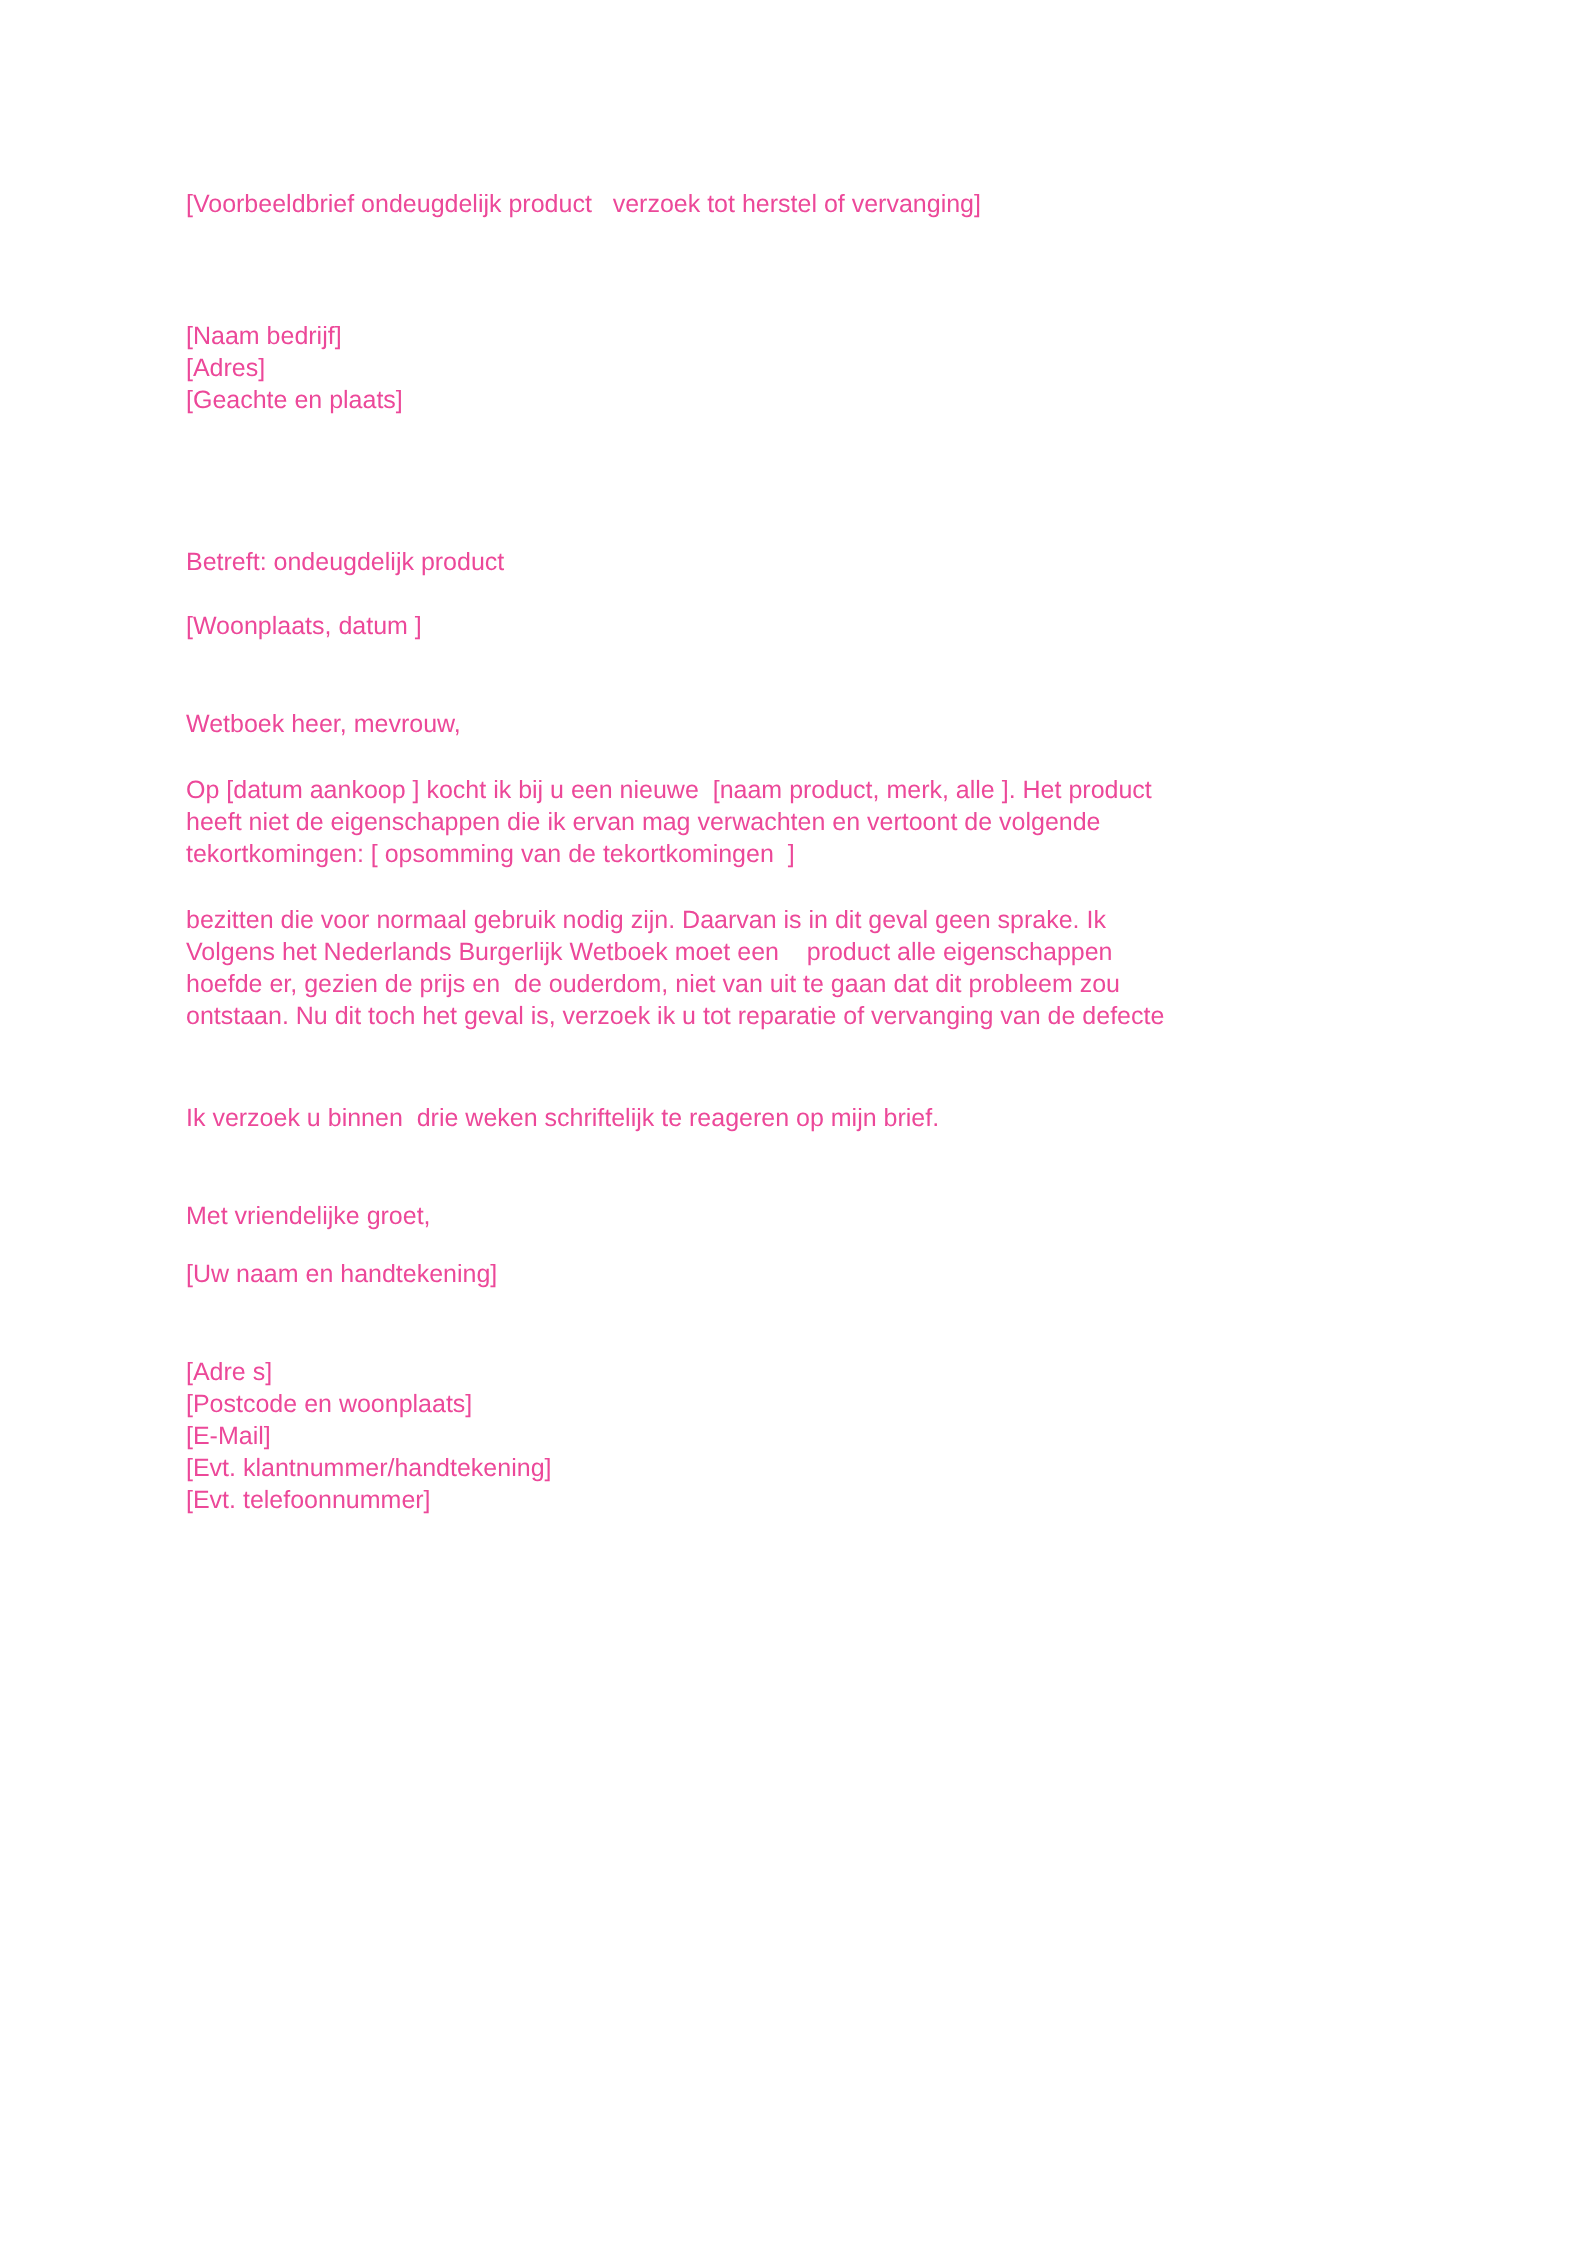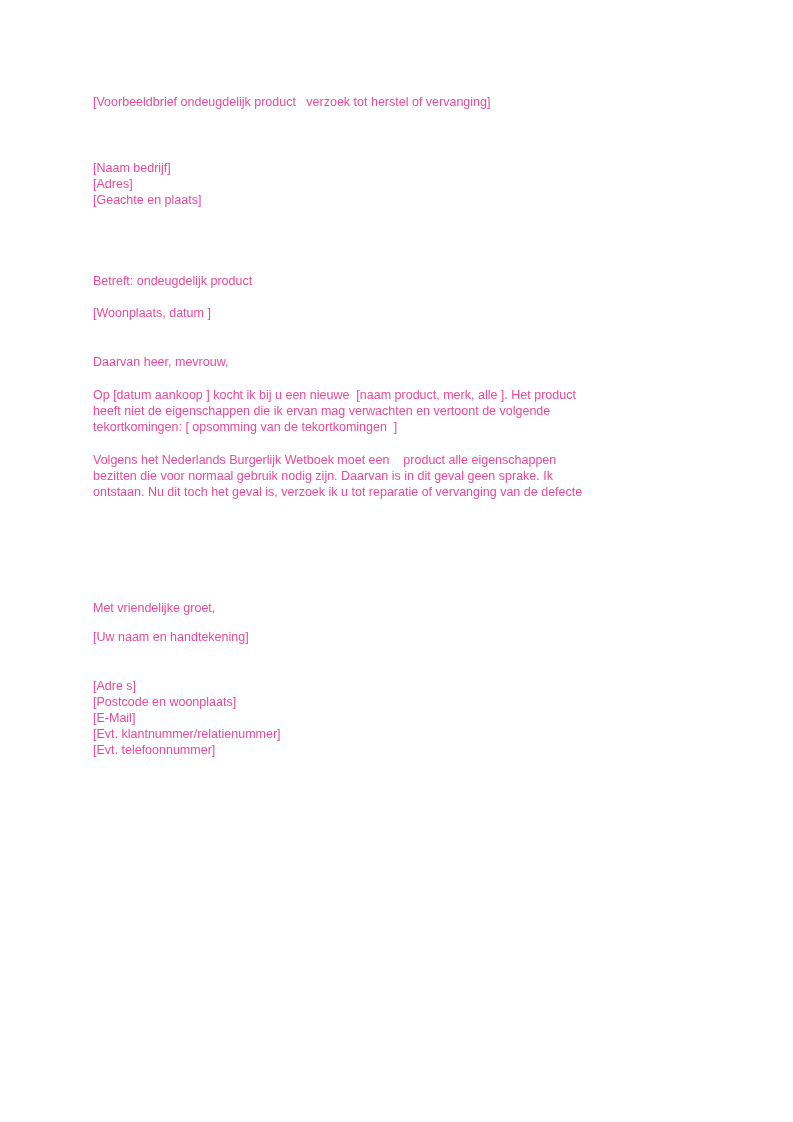--- a/index.html
+++ b/index.html
@@ -44,45 +44,49 @@
 
   <div class="block" style="top:273px">
     <div class="ln">Betreft: ondeugdelijk product</div>
   </div>
 
   <div class="block" style="top:305px">
     <div class="ln">[Woonplaats, datum ]</div>
   </div>
 
   <div class="block" style="top:354px">
-    <div class="ln">Daarvan heer, mevrouw,</div>
+    <div class="ln">Wetboek heer, mevrouw,</div>
   </div>
 
   <div class="block" style="top:387px">
     <div class="ln">Op [datum aankoop ] kocht ik bij u een nieuwe  [naam product, merk, alle ]. Het product</div>
     <div class="ln">heeft niet de eigenschappen die ik ervan mag verwachten en vertoont de volgende</div>
     <div class="ln">tekortkomingen: [ opsomming van de tekortkomingen  ]</div>
   </div>
 
   <div class="block" style="top:452px">
+    <div class="ln">bezitten die voor normaal gebruik nodig zijn. Daarvan is in dit geval geen sprake. Ik</div>
     <div class="ln">Volgens het Nederlands Burgerlijk Wetboek moet een    product alle eigenschappen</div>
-    <div class="ln">bezitten die voor normaal gebruik nodig zijn. Daarvan is in dit geval geen sprake. Ik</div>
+    <div class="ln">hoefde er, gezien de prijs en  de ouderdom, niet van uit te gaan dat dit probleem zou</div>
     <div class="ln">ontstaan. Nu dit toch het geval is, verzoek ik u tot reparatie of vervanging van de defecte</div>
   </div>
 
+  <div class="block" style="top:551px">
+    <div class="ln">Ik verzoek u binnen  drie weken schriftelijk te reageren op mijn brief.</div>
+  </div>
 
   <div class="block" style="top:600px">
     <div class="ln">Met vriendelijke groet,</div>
   </div>
 
   <div class="block" style="top:629px">
     <div class="ln">[Uw naam en handtekening]</div>
   </div>
 
   <div class="block" style="top:678px">
     <div class="ln">[Adre s]</div>
     <div class="ln">[Postcode en woonplaats]</div>
     <div class="ln">[E-Mail]</div>
-    <div class="ln">[Evt. klantnummer/relatienummer]</div>
+    <div class="ln">[Evt. klantnummer/handtekening]</div>
     <div class="ln">[Evt. telefoonnummer]</div>
   </div>
 
 </div>
 
 </body></html>

